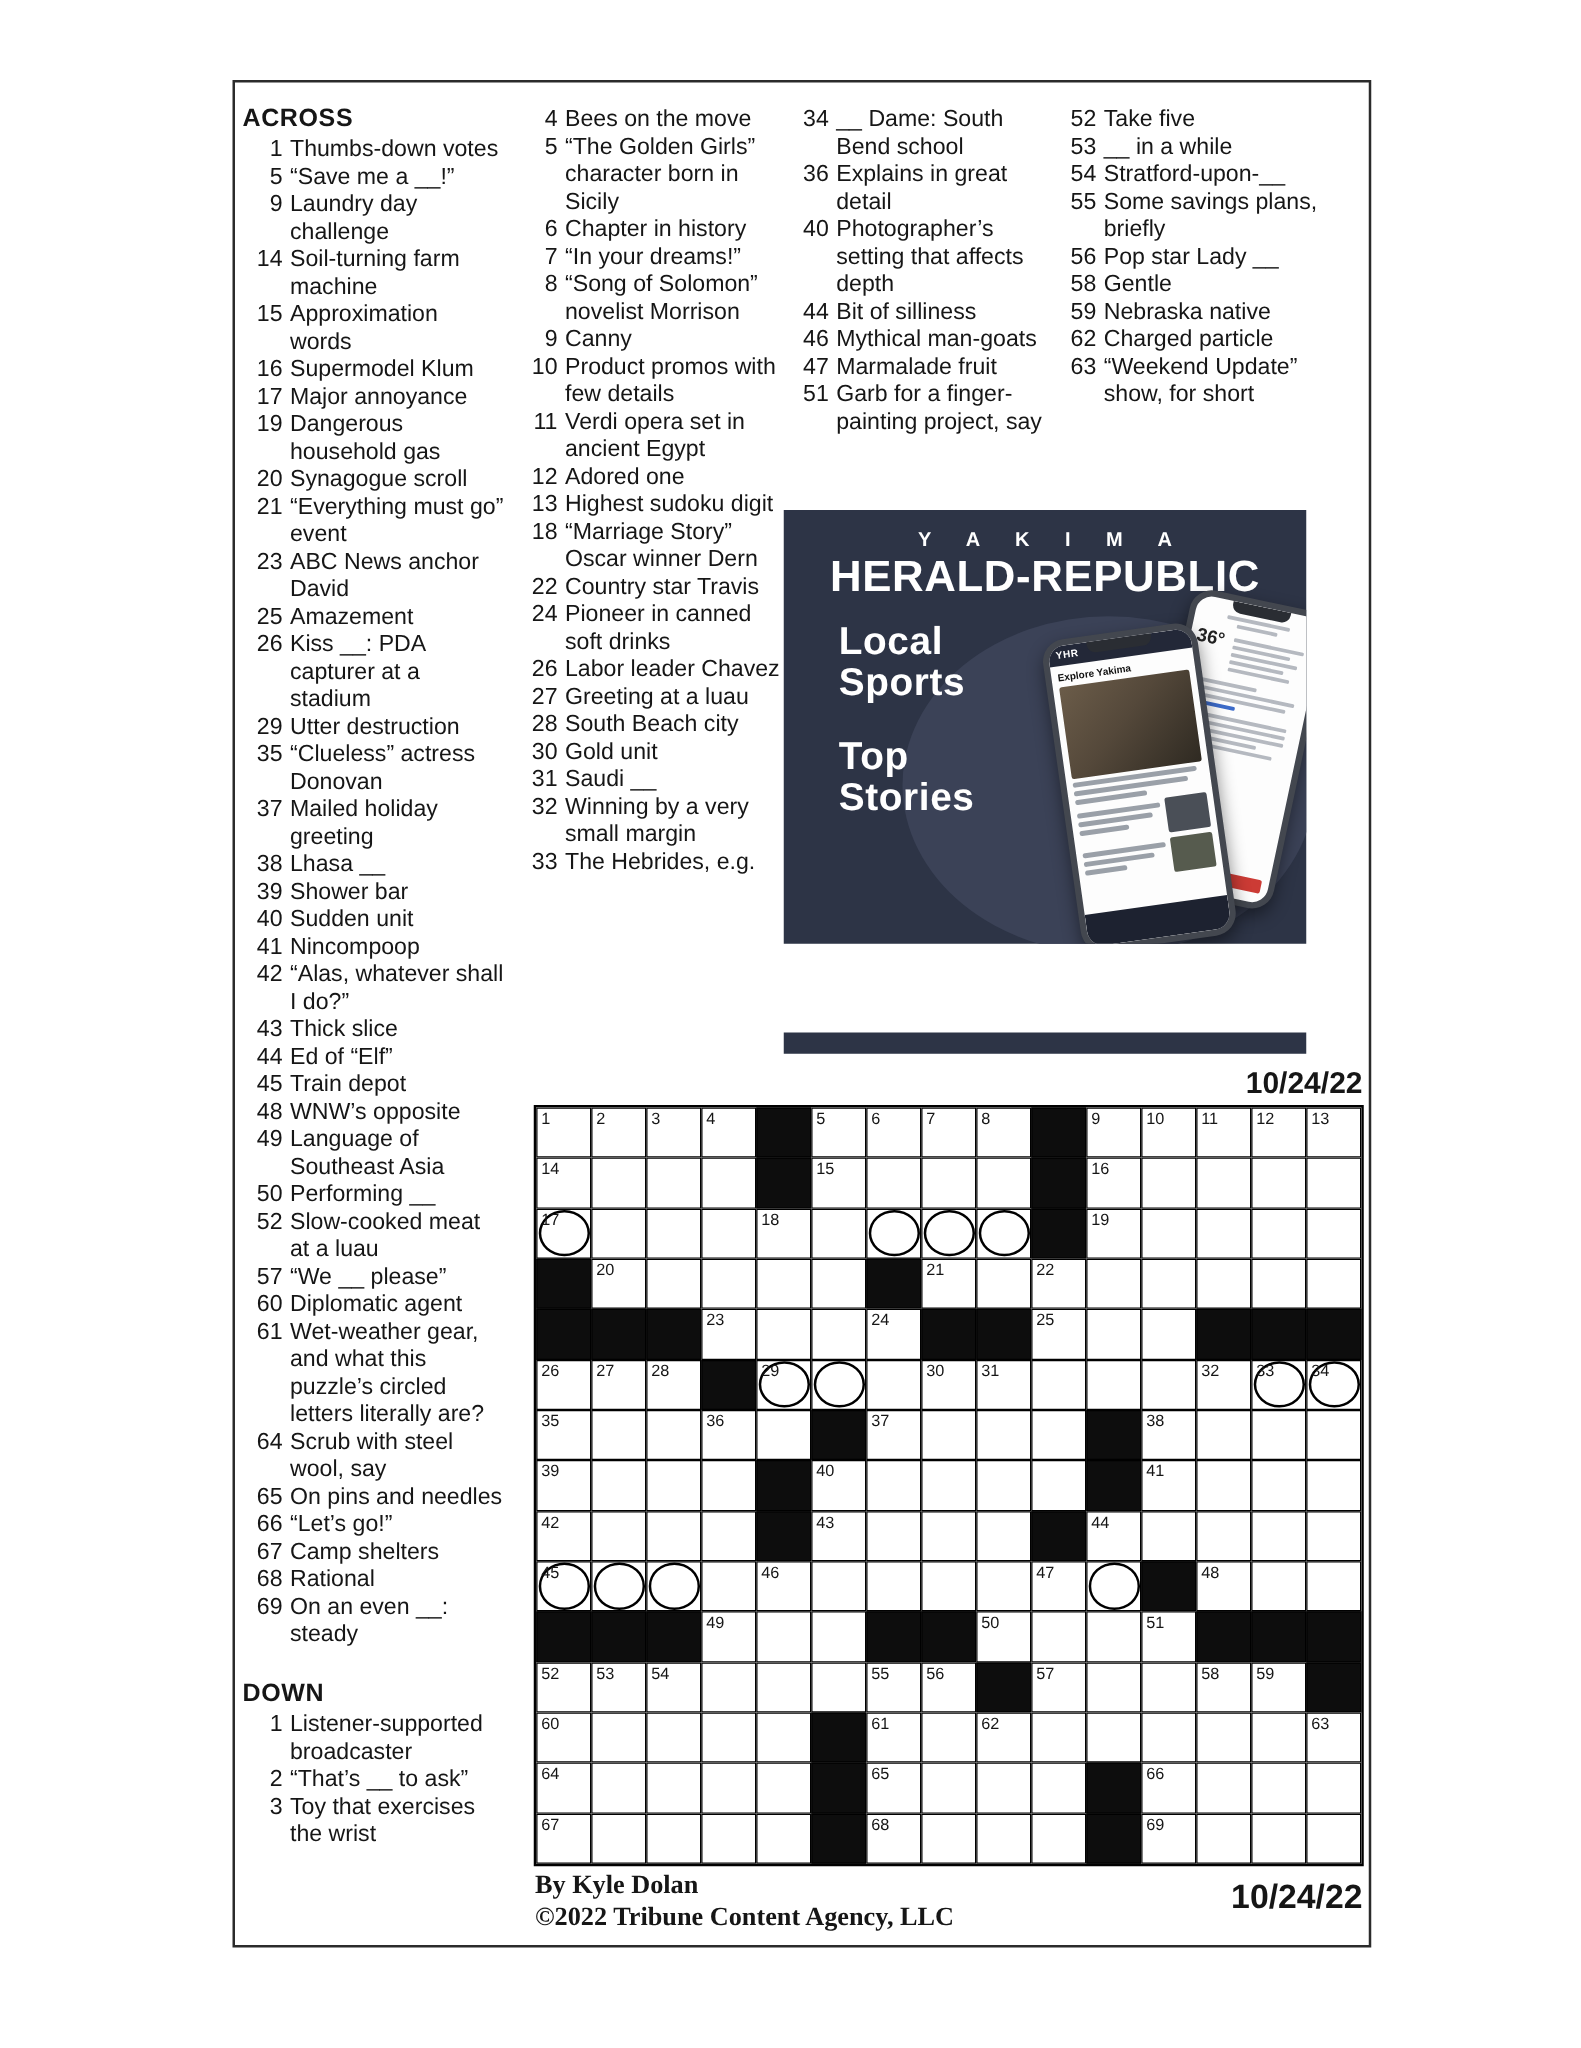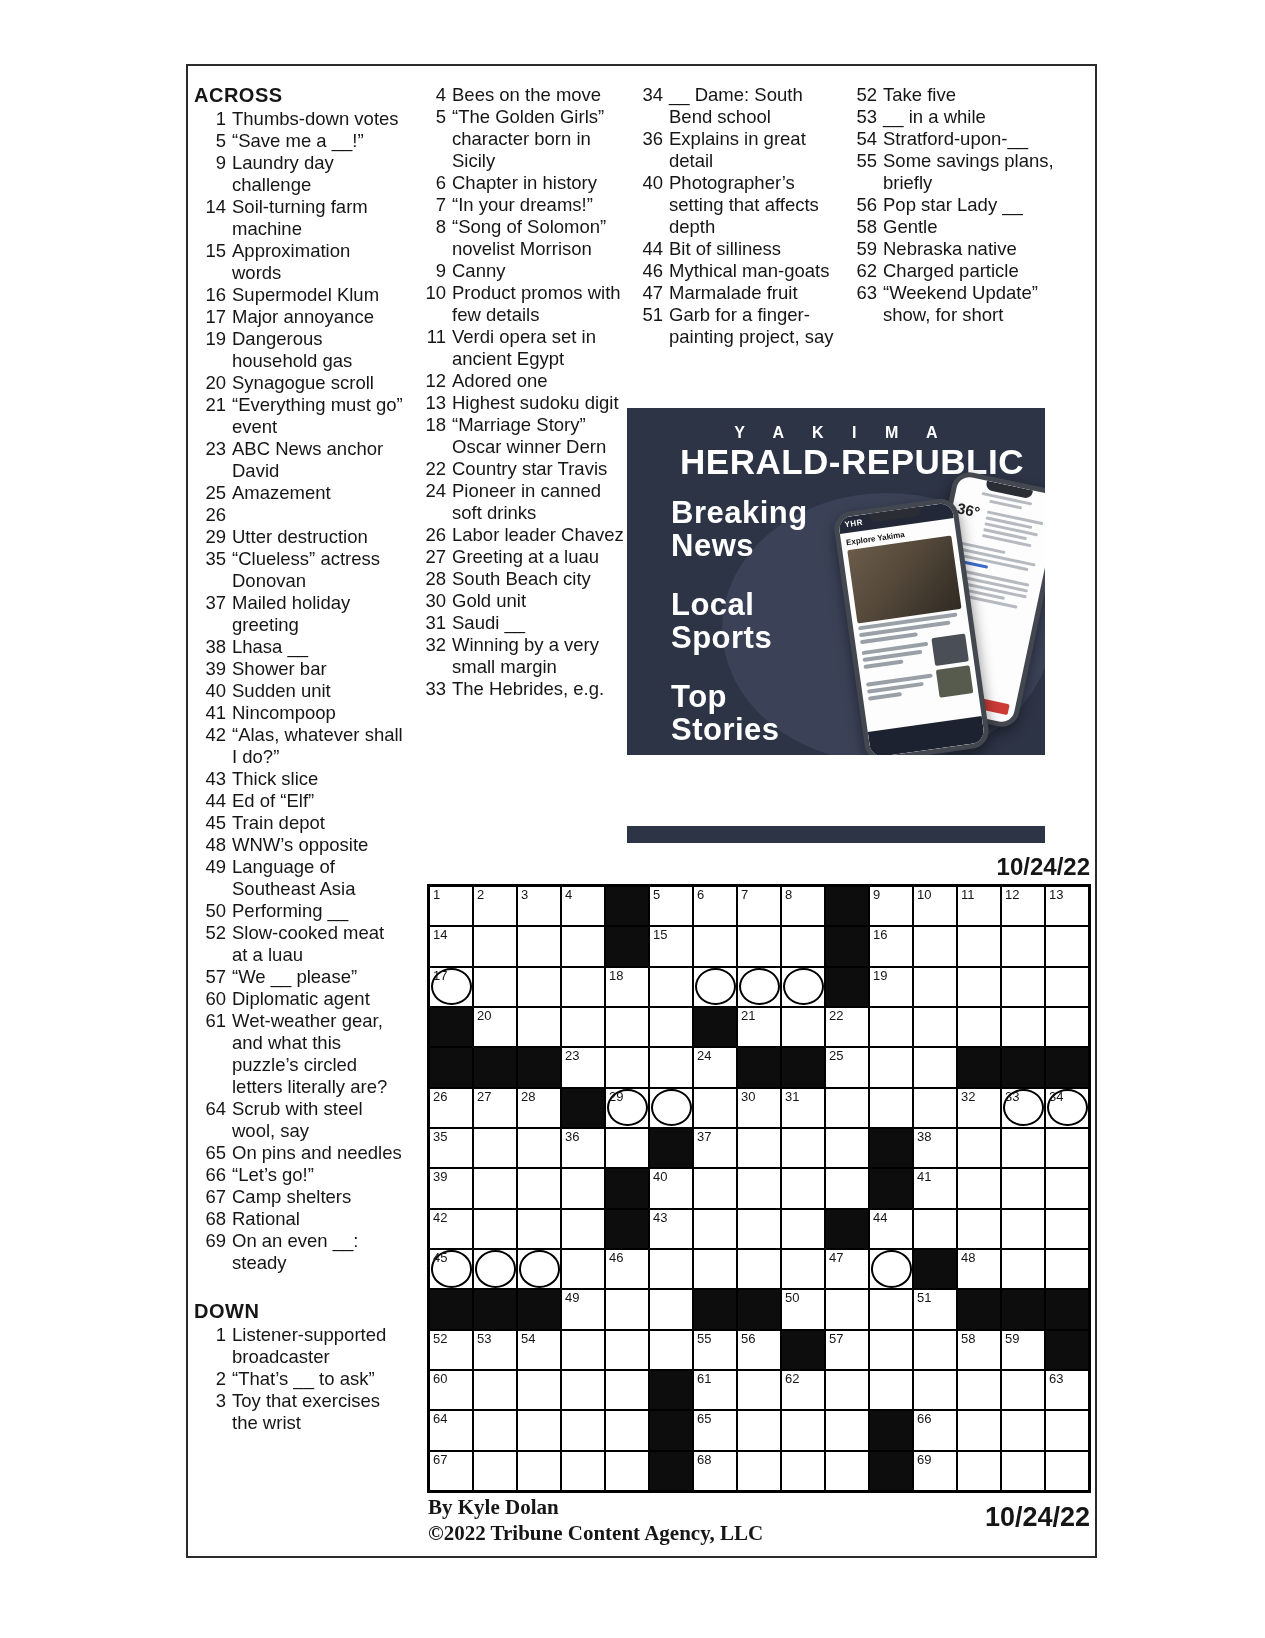--- a/index.html
+++ b/index.html
@@ -20,21 +20,21 @@
   .clue .num{flex:0 0 32px;text-align:right;padding-right:6px;}
   .clue .txt{flex:1;}
 
   
   .ad{position:absolute;left:627px;top:408px;width:418px;height:347px;background:#2d3446;overflow:hidden;}
   .ad-ellipse{position:absolute;left:95px;top:85px;width:330px;height:270px;border-radius:50%;
               background:#3b4257;}
   .ad-kicker{position:absolute;left:0;top:16px;width:100%;text-align:center;color:#fff;
              font-size:16px;letter-spacing:12px;text-indent:12px;font-weight:bold;}
   .ad-title{position:absolute;left:0;top:34px;width:100%;text-align:center;color:#fff;
-            font-size:35px;font-weight:bold;letter-spacing:.5px;margin-left:16px;}
+            font-size:35px;font-weight:bold;letter-spacing:.5px;}
   .promo-lines{position:absolute;left:44px;top:88px;}
   .promo-line{white-space:pre-line;color:#fff;font-weight:bold;font-size:31px;line-height:33px;
               margin-bottom:26px;letter-spacing:.5px;}
   .phone{position:absolute;border-radius:18px;background:#43474f;padding:5px;box-sizing:border-box;
          box-shadow:0 6px 14px rgba(0,0,0,.45);}
   .phone .screen{position:relative;width:100%;height:100%;background:#fdfdfd;border-radius:13px;overflow:hidden;}
   .notch{position:absolute;left:50%;transform:translateX(-50%);top:0;width:46%;height:9px;
          background:#2a2d33;border-radius:0 0 7px 7px;z-index:5;}
   #phone-right{left:302px;top:70px;width:113px;height:243px;transform:rotate(12deg);z-index:1;}
   #phone-left {left:222px;top:96px;width:125px;height:252px;transform:rotate(-8deg);z-index:2;}
@@ -132,20 +132,21 @@
         <div class="clue">
           <span class="num">23</span>
           <span class="txt">ABC News anchor David</span>
         </div>
         <div class="clue">
           <span class="num">25</span>
           <span class="txt">Amazement</span>
         </div>
         <div class="clue">
           <span class="num">26</span>
+          <span class="txt">Kiss __: PDA capturer at a stadium</span>
         </div>
         <div class="clue">
           <span class="num">29</span>
           <span class="txt">Utter destruction</span>
         </div>
         <div class="clue">
           <span class="num">35</span>
           <span class="txt">“Clueless” actress Donovan</span>
         </div>
         <div class="clue">
@@ -408,22 +409,20 @@
           <span class="txt">“Weekend Update” show, for short</span>
         </div>
       </div>
   </div>
 
   <div class="ad">
     <div class="ad-ellipse"></div>
     <div class="ad-kicker">Y A K I M A</div>
     <div class="ad-title">HERALD-REPUBLIC</div>
     <div class="promo-lines" id="promo-lines">
-        <div class="promo-line">Breaking
-News</div>
         <div class="promo-line">Local
 Sports</div>
         <div class="promo-line">Top
 Stories</div>
       </div>
 
     <div class="phone" id="phone-right">
       <div class="screen">
         <div class="notch"></div>
         <div class="p-pad" style="padding-top:12px;">

